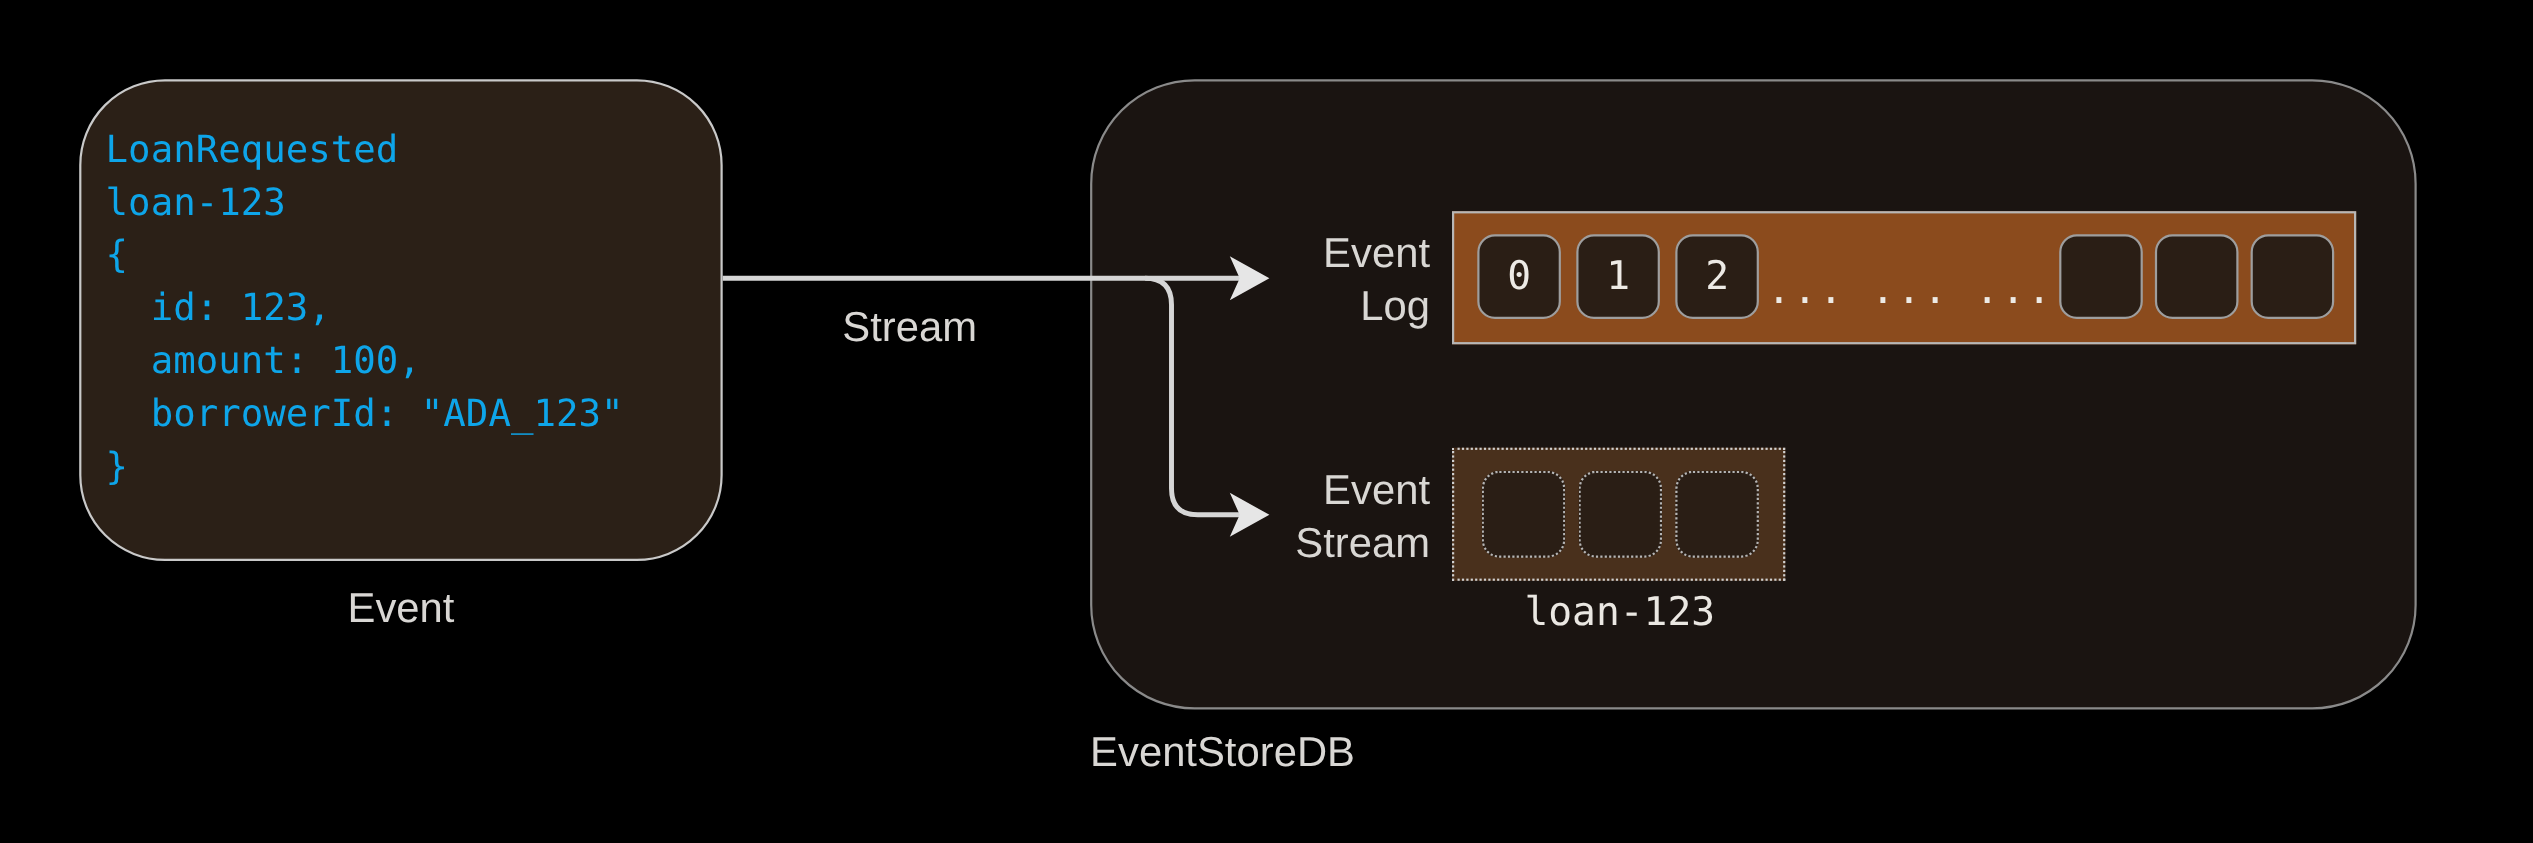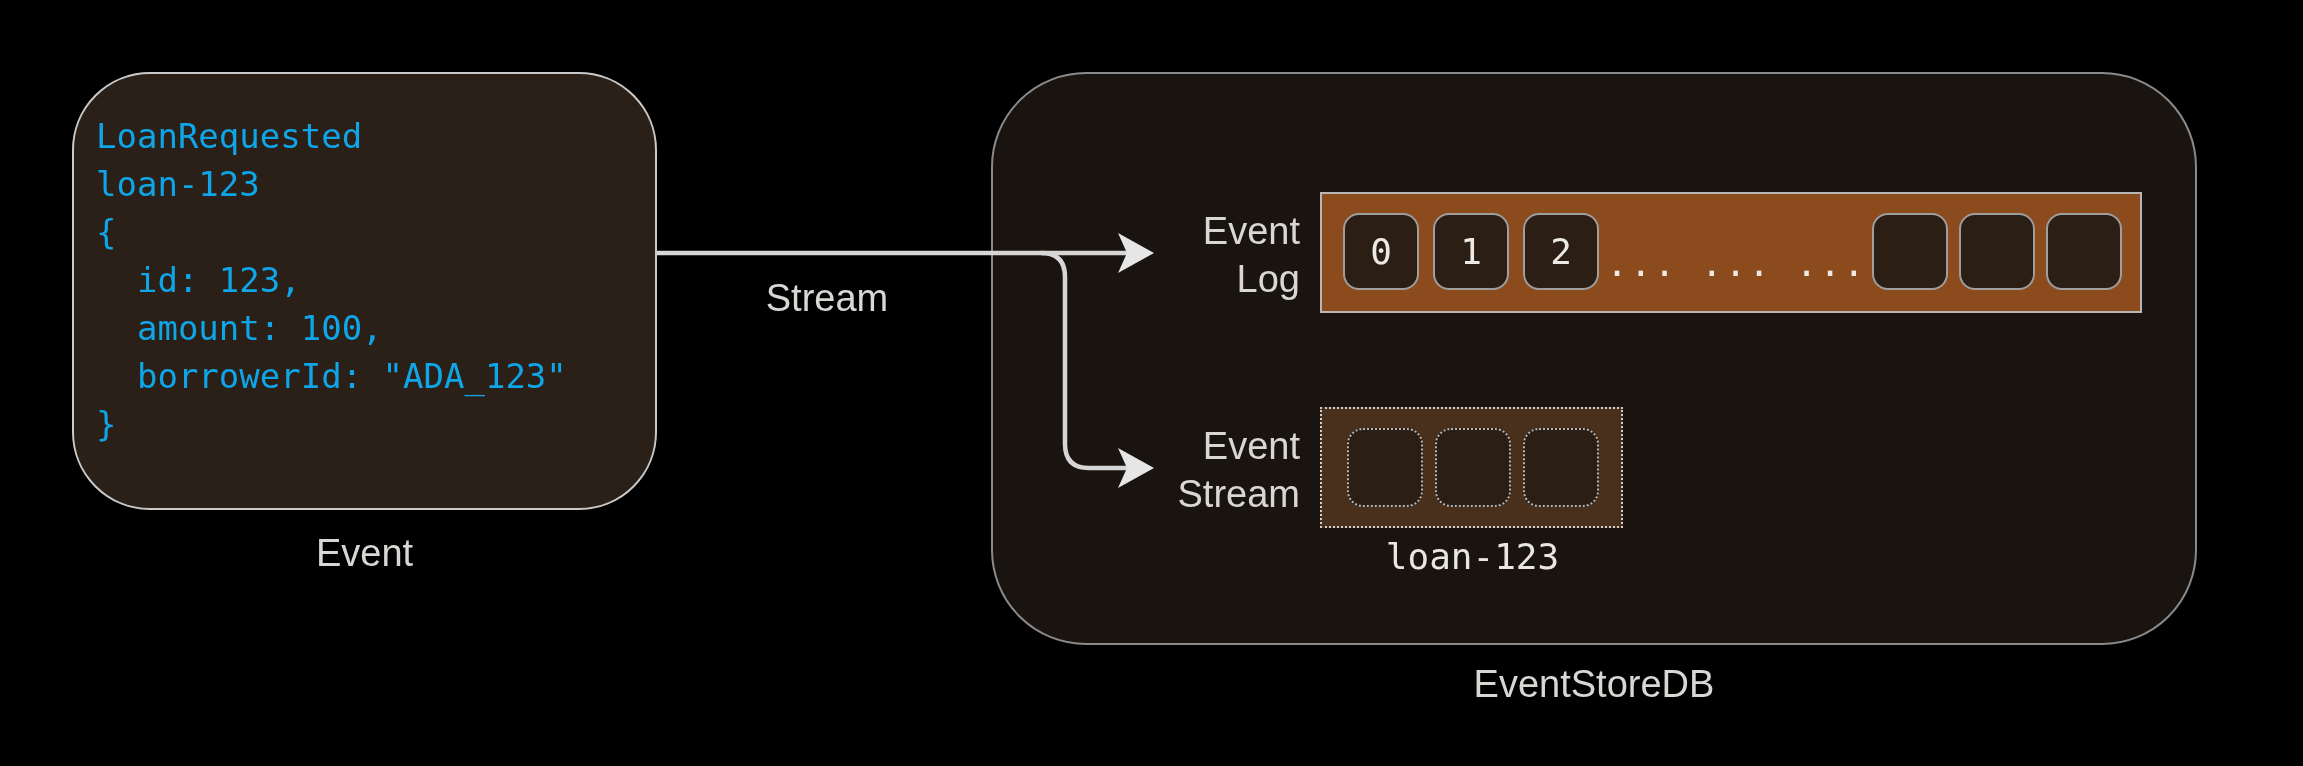--- a/index.html
+++ b/index.html
@@ -36,21 +36,21 @@
   .append-label{left:722px;top:276px;width:210px;text-align:center;}
 
   
   .store-container{
     left:991px;top:72px;width:1206px;height:573px;
     background:#1a1411;
     border:2px solid #8a8a8a;
     border-radius:95px;
     box-sizing:border-box;
   }
-  .store-caption{left:991px;top:662px;width:1206px;text-align:center;}
+  .store-caption{left:991px;top:662px;width:1206px;}
 
   
   .side-label{
     width:260px;text-align:right;
     font-size:38px;line-height:48px;color:#d9d7d4;
   }
   .log-label{left:1040px;top:207px;}
   .stream-label{left:1040px;top:422px;}
 
   

